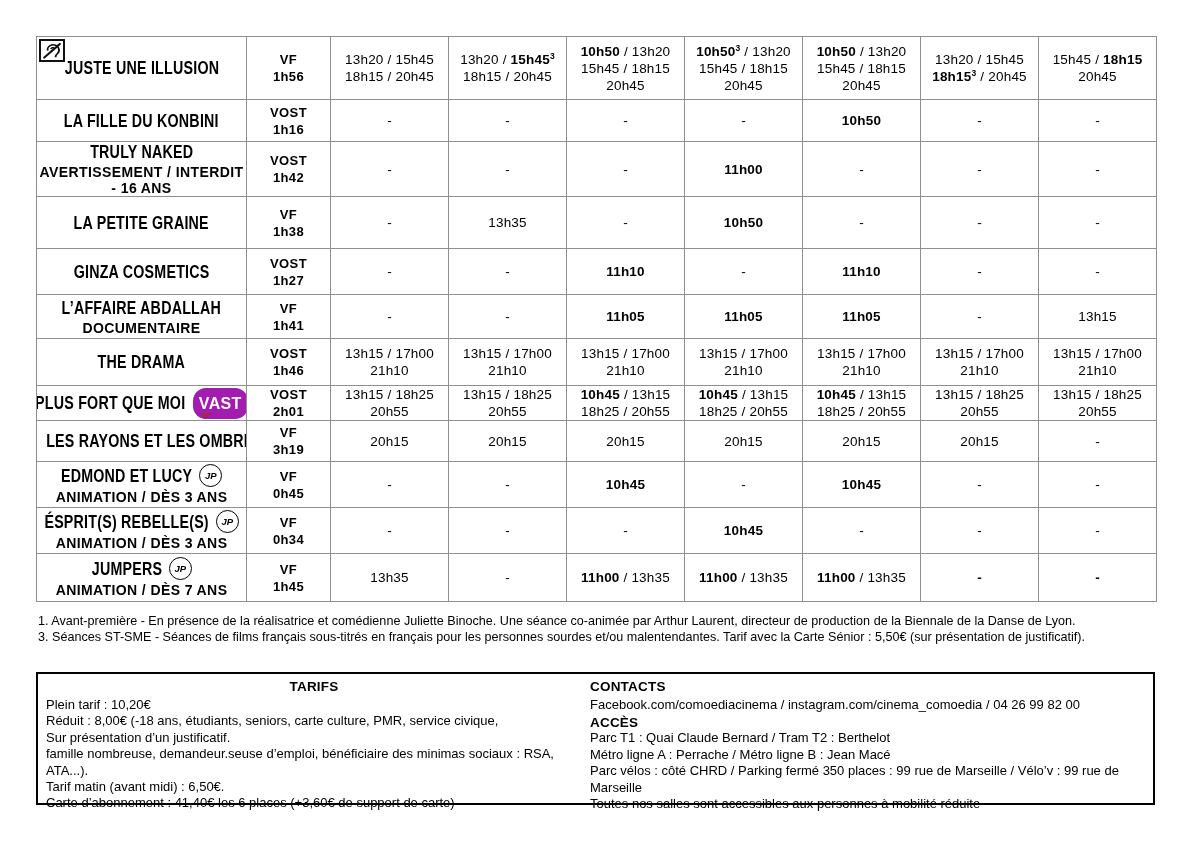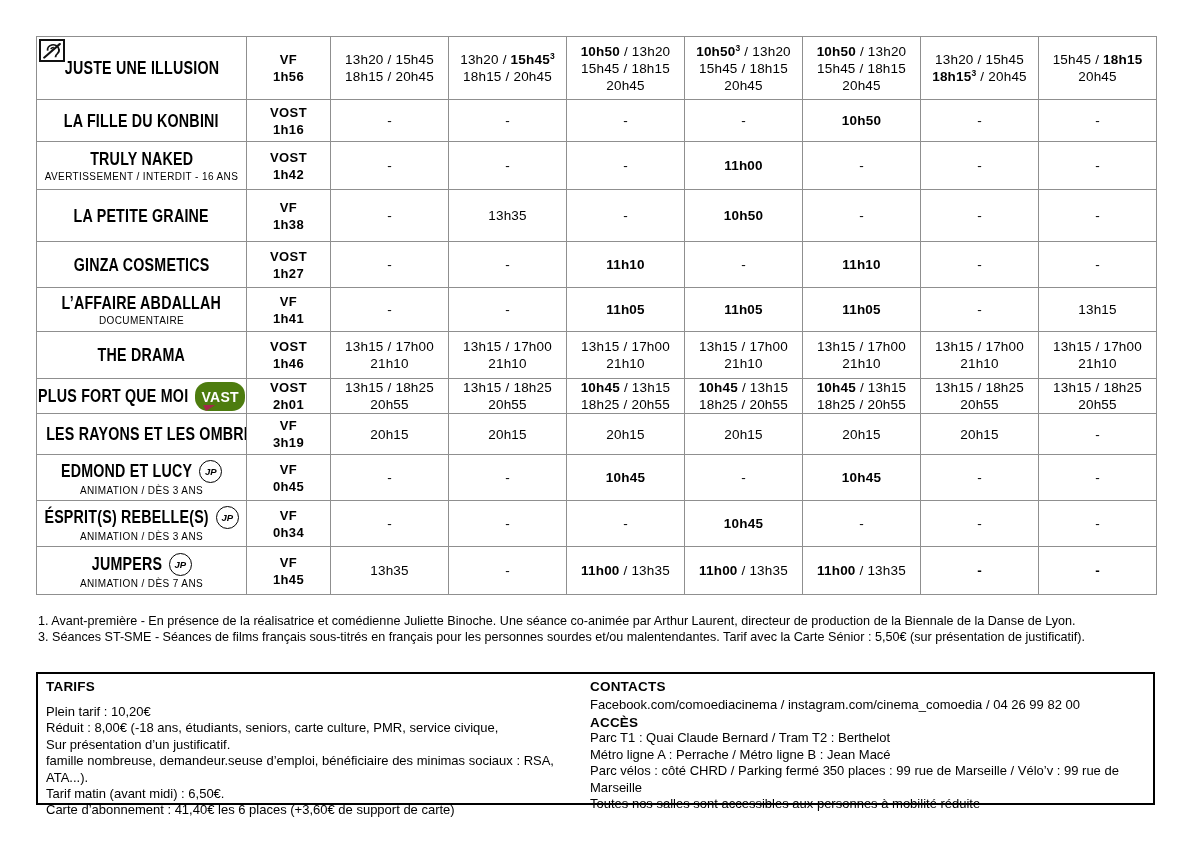--- a/index.html
+++ b/index.html
@@ -18,35 +18,35 @@
     padding:0;overflow:hidden;
   }
   td.c-title{position:relative;}
   .titleline{display:flex;align-items:center;justify-content:center;gap:7px;}
   .titleline > *{flex-shrink:0;}
   .title-main{
     display:inline-block;font-weight:bold;font-size:19px;line-height:20px;
     white-space:nowrap;transform:scaleX(0.75);transform-origin:center;
     letter-spacing:0.3px;
   }
-  .subtitle{font-weight:normal;font-size:10px;letter-spacing:0.4px;margin-top:2px;}
+  .subtitle{font-weight:bold;font-size:14px;letter-spacing:0.4px;margin-top:2px;}
   .ver{font-weight:bold;font-size:13px;letter-spacing:0.4px;line-height:17px;}
   td.c-time{font-size:13.5px;letter-spacing:0.2px;line-height:17px;}
   td.c-time .b{font-weight:bold;}
   td.c-time sup{font-size:8.5px;line-height:0;vertical-align:super;}
   .tl{white-space:nowrap;}
   
   .ear-box{display:inline-flex;align-items:center;justify-content:center;
     border:2px solid #111;background:#fff;box-sizing:border-box;}
   .ear-corner{position:absolute;left:2px;top:2px;width:26px;height:23px;}
   .ear-inline{width:17px;height:15px;border-width:1.5px;margin-right:2px;}
   
   .vast{
-    position:relative;display:inline-block;background:#4d7c0f;color:#fff;
-    font-weight:bold;font-size:14px;line-height:1;padding:8px 6px 7px;
+    position:relative;display:inline-block;background:#a21caf;color:#fff;
+    font-weight:bold;font-size:16px;line-height:1;padding:8px 6px 7px;
     border-radius:13px;letter-spacing:0.3px;
   }
   .vast::after{
     content:"";position:absolute;left:5px;bottom:-6px;width:0;height:0;
     border:6px solid transparent;border-top-color:#a4284a;
     transform:skewX(-28deg);
   }
   
   .jp{
     display:inline-flex;align-items:center;justify-content:center;
@@ -58,21 +58,21 @@
     font-size:12.6px;line-height:16.4px;}
   .fn{white-space:nowrap;}
   
   .infobox{
     position:absolute;left:36px;top:672px;width:1119px;height:133px;
     border:2px solid #000;box-sizing:border-box;display:flex;
   }
   .info-left{width:552px;box-sizing:border-box;padding:5px 8px;}
   .info-right{flex:1;box-sizing:border-box;padding:5px 8px 5px 0;}
   .info-h{font-weight:bold;font-size:13.5px;letter-spacing:0.2px;}
-  .info-h.gap-after{margin-bottom:10px;}
+  .info-h.gap-after{margin-bottom:3px;text-align:center;}
   .info-line{font-size:13px;line-height:16.4px;}
   .contacts-line{margin:3px 0 2px;}
 </style>
 </head>
 <body>
 
 <div class="page">
 
   <table class="sched">
     <colgroup>

